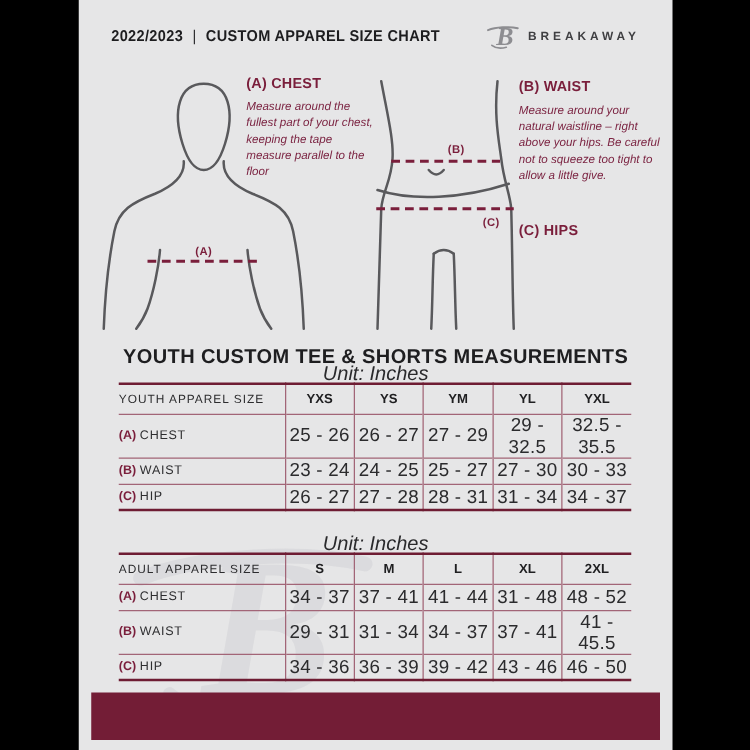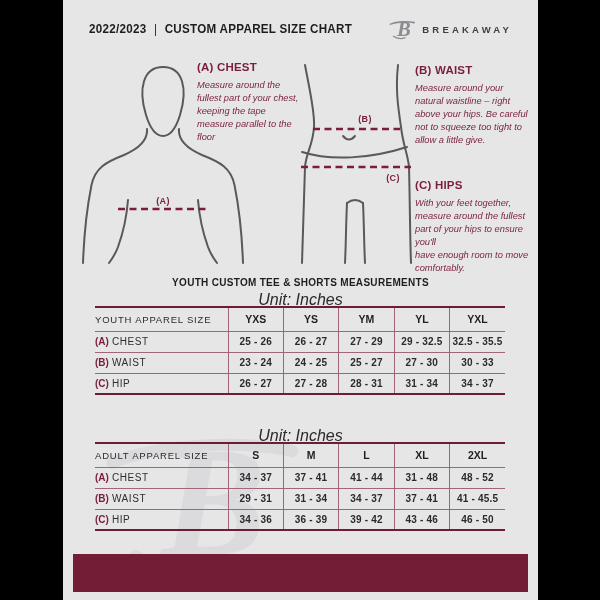--- a/index.html
+++ b/index.html
@@ -40,40 +40,40 @@
 
   
   .figure{position:absolute;top:57px;}
   #torso-figure{left:17px;}
   #lower-body-figure{left:222px;}
   .figure path.body-line{fill:none;stroke:var(--figure-outline);stroke-width:2;stroke-linecap:round;}
   .figure path.dash-line{fill:none;stroke:var(--maroon);stroke-width:2.3;stroke-linecap:butt;stroke-dasharray:7 4.5;}
   .marker-label{fill:var(--maroon);font-family:"Liberation Sans",sans-serif;font-size:9px;font-weight:bold;letter-spacing:.4px;}
 
   
-  .table-title{position:absolute;left:0;right:0;text-align:center;font-size:10px;font-weight:bold;letter-spacing:.3px;color:#1e1e20;z-index:2;}
+  .table-title{position:absolute;left:0;right:0;text-align:center;font-size:16px;font-weight:bold;letter-spacing:.3px;color:#1e1e20;z-index:2;}
   .table-unit{position:absolute;left:0;right:0;text-align:center;font-size:16px;font-style:italic;color:#2a2a2c;z-index:2;}
   #youth-title{top:277px;} #youth-unit{top:291px;}
   #adult-title{top:413px;} #adult-unit{top:427px;}
 
   
   .size-table{position:absolute;left:32px;width:410px;border-collapse:collapse;table-layout:fixed;z-index:2;
     border-top:2px solid var(--table-border-strong);border-bottom:2px solid var(--table-border-strong);}
   #youth-table{top:306px;} #adult-table{top:442px;}
   .size-table thead tr{height:24px;}
   .size-table tbody tr{height:21px;}
   .size-table th,.size-table td{border-top:1px solid var(--table-border);border-left:1px solid var(--table-border);padding:0;vertical-align:middle;overflow:hidden;}
   .size-table thead th{border-top:none;}
   .size-table th:first-child,.size-table td:first-child{border-left:none;}
   .col-size-label{font-size:9.5px;font-weight:normal;letter-spacing:.8px;color:#2c2c2e;text-align:left;padding-left:12px;}
   .col-size{font-size:10.5px;font-weight:bold;color:#1f1f21;text-align:center;}
   .cell-label{font-size:10px;text-align:left;padding-left:12px;white-space:nowrap;}
   .label-prefix{color:var(--maroon);font-weight:bold;}
   .label-text{color:#2e2e30;letter-spacing:.6px;margin-left:3px;}
-  .cell-value{font-size:10px;font-weight:bold;color:#2b2b2d;text-align:center;letter-spacing:.2px;}
+  .cell-value{font-size:15px;font-weight:normal;color:#2b2b2d;text-align:center;letter-spacing:.2px;}
 
   
   .watermark{position:absolute;left:22px;top:412px;z-index:1;color:var(--watermark);opacity:.85;}
   .footer-bar{position:absolute;left:10px;top:554px;width:455px;height:38px;background:var(--maroon-deep);z-index:3;}
 </style>
 </head>
 <body>
 
 <div class="page">
   <div class="letterbox left"></div>
@@ -124,22 +124,20 @@
     <div class="guide" id="chest-guide">
       <p class="guide-heading">(A) CHEST</p>
       <p class="guide-body">Measure around the fullest part of your chest, keeping the tape measure parallel to the floor</p>
     </div>
     <div class="guide" id="waist-guide">
       <p class="guide-heading">(B) WAIST</p>
       <p class="guide-body">Measure around your natural waistline – right above your hips. Be careful not to squeeze too tight to allow a little give.</p>
     </div>
     <div class="guide" id="hips-guide">
       <p class="guide-heading">(C) HIPS</p>
-      <p class="guide-body">With your feet together, measure around the fullest part of your hips to ensure you'll
-have enough room to move comfortably.</p>
     </div>
 
     <svg class="watermark" width="230" height="175" viewBox="0 0 46 38" aria-hidden="true">
       <text x="26" y="31" text-anchor="middle" font-family="Liberation Serif, serif" font-size="34" font-style="italic" font-weight="bold" fill="currentColor">B</text>
       <path d="M4 11 C 14 7, 32 6, 43 8.5" stroke="currentColor" stroke-width="2.6" fill="none" stroke-linecap="round"></path>
       <path d="M9 31 C 14 35, 21 35.5, 28 33.5" stroke="currentColor" stroke-width="2.2" fill="none" stroke-linecap="round"></path>
     </svg>
 
     <div class="table-title" id="youth-title">YOUTH CUSTOM TEE &amp; SHORTS MEASUREMENTS</div>
     <div class="table-unit" id="youth-unit">Unit: Inches</div>

